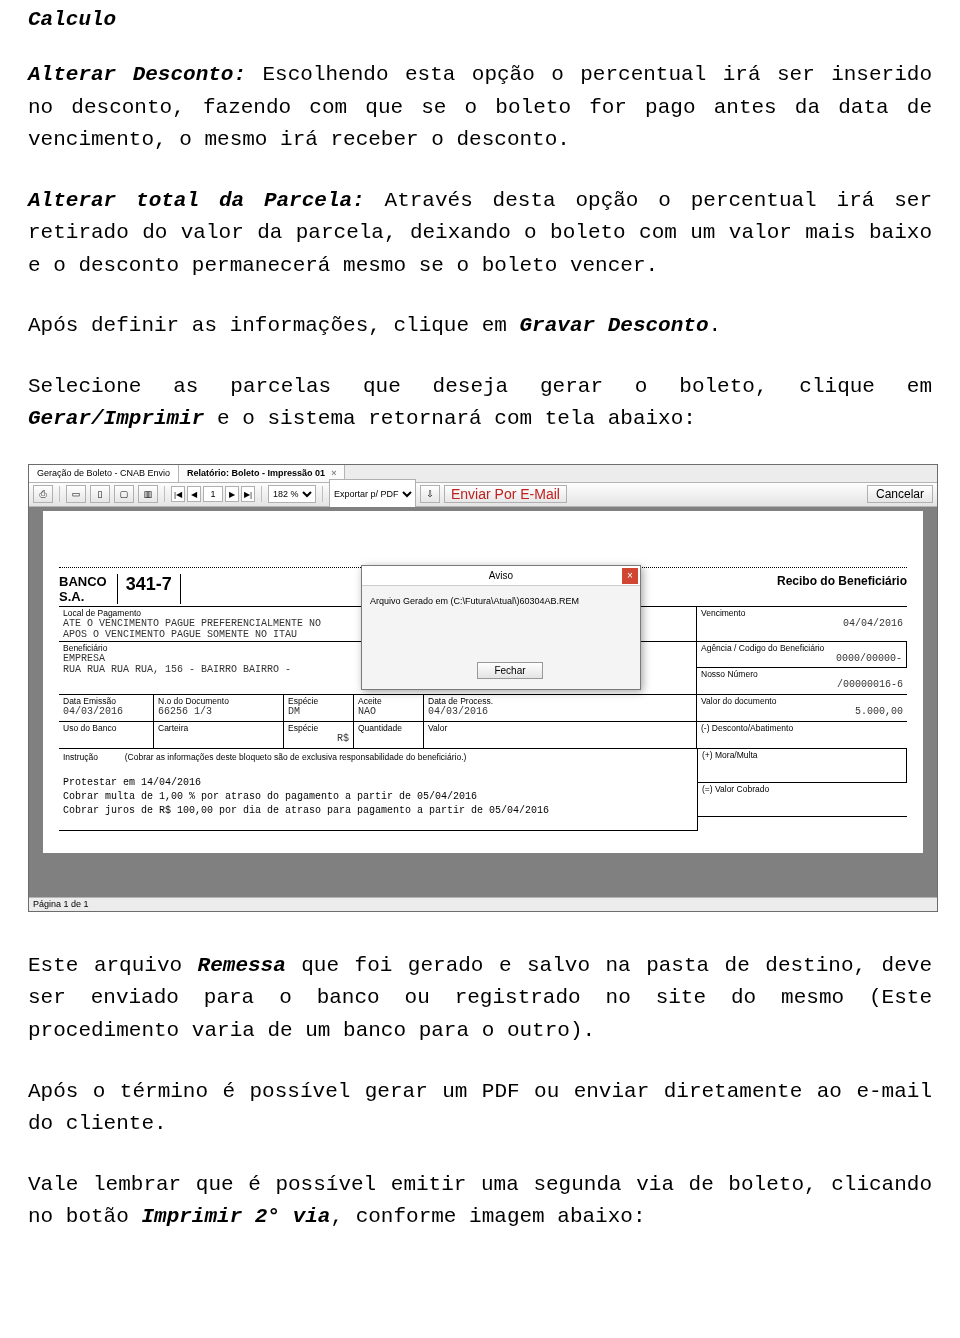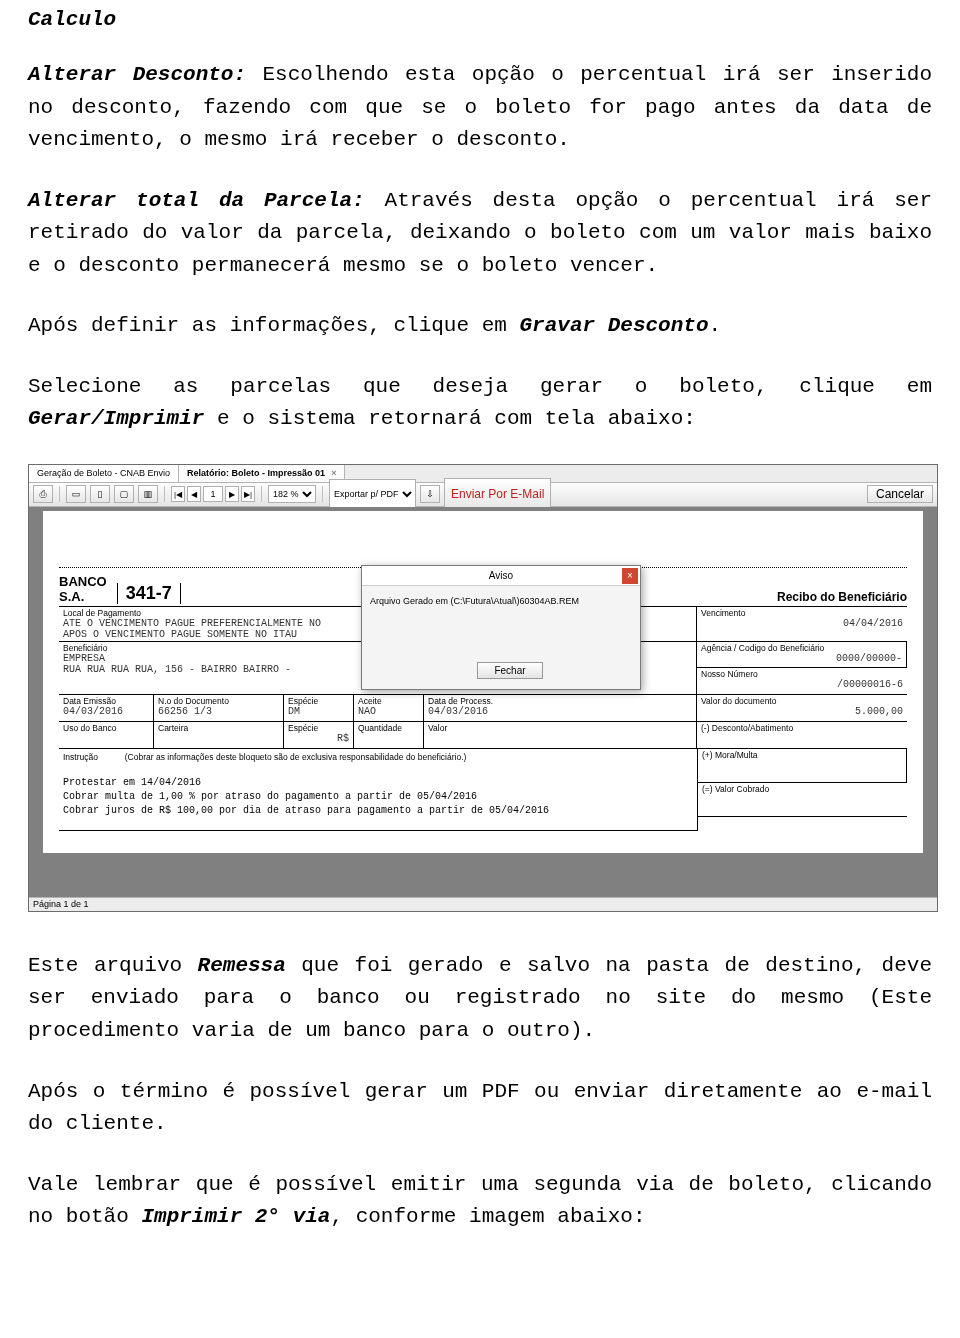--- a/index.html
+++ b/index.html
@@ -121,24 +121,24 @@
     font-size: 9px;
     background: #fff;
   }
   .exportsel {
     height: 30px;
     border: 1px solid #b0b0b0;
     font-size: 9px;
     background: #fff;
   }
   .email-btn {
-    height: 32px;
+    height: 18px;
     border: 1px solid #b0b0b0;
     background: linear-gradient(#fff, #e6e6e6);
-    font-size: 12px;
+    font-size: 14px;
     color: #c02020;
     padding: 0 6px;
   }
   .cancel-btn {
     margin-left: auto;
     height: 18px;
     border: 1px solid #b0b0b0;
     background: linear-gradient(#fff, #e6e6e6);
     font-size: 12px;
     padding: 0 8px;
@@ -164,21 +164,20 @@
     margin: 44px 0 6px 0;
   }
   .boleto {
     display: flex;
     flex-direction: column;
     font-size: 10px;
     color: #000;
   }
   .boleto-header {
     display: flex;
-    align-items: flex-end;
     gap: 10px;
     padding-bottom: 2px;
     border-bottom: 1.5px solid #000;
   }
   .banknm {
     font-weight: bold;
     font-size: 13px;
   }
   .banknm .sa { font-weight: bold; }
   .bankcode {

